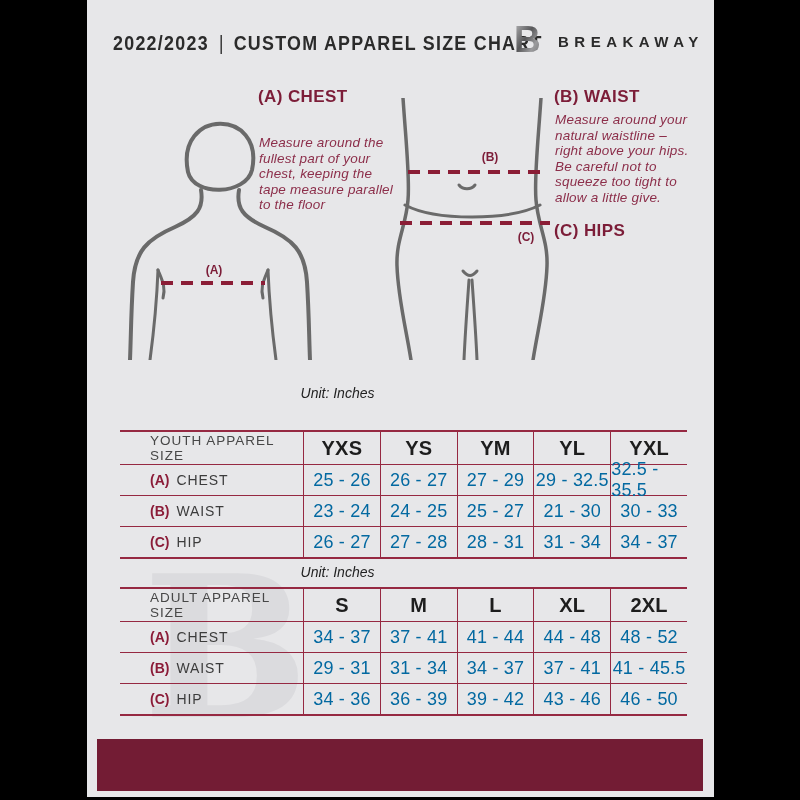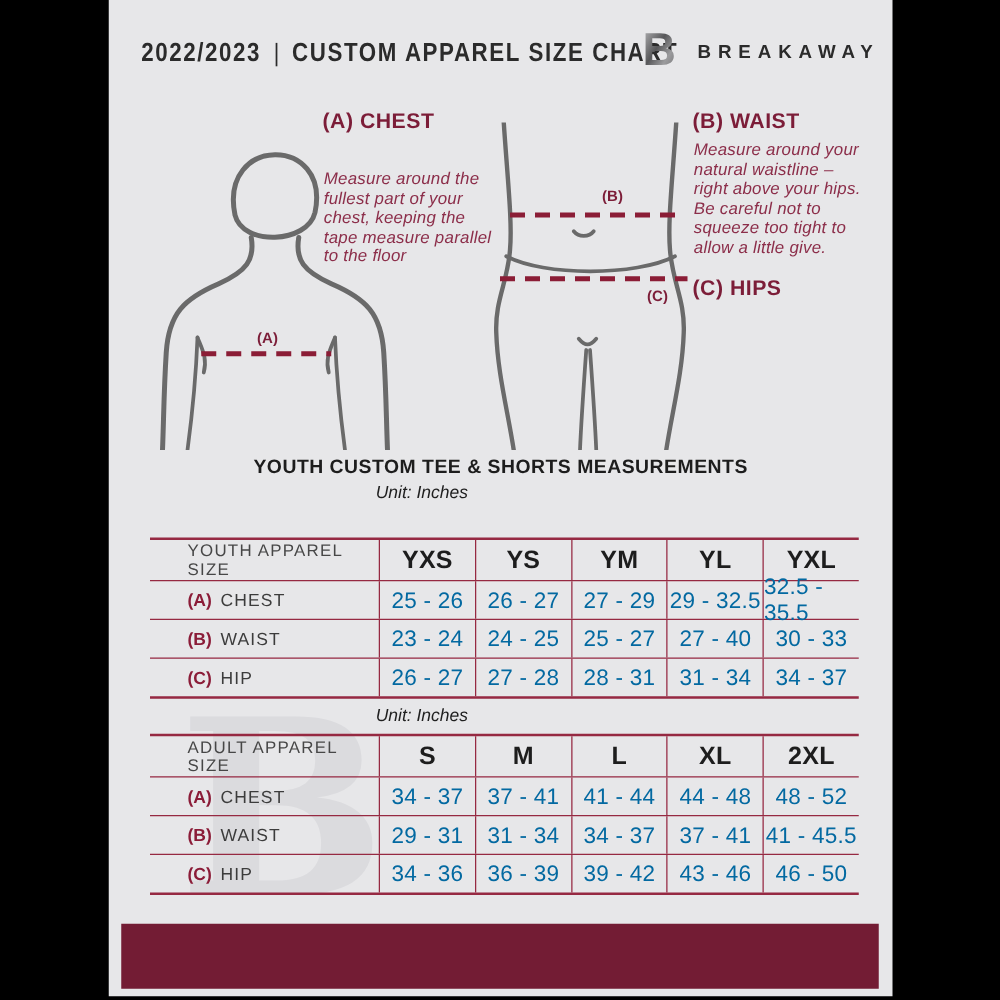--- a/index.html
+++ b/index.html
@@ -150,21 +150,20 @@
   <div class="abs m-heading" style="left:467px;top:87px;">(B) WAIST</div>
   <div class="abs m-desc" style="left:468px;top:112px;width:155px;">Measure around your
 natural waistline –
 right above your hips.
 Be careful not to
 squeeze too tight to
 allow a little give.</div>
 
   <div class="abs m-heading" style="left:467px;top:221px;">(C) HIPS</div>
 
-  <div class="abs tbl-title" style="top:365px;">YOUTH CUSTOM TEE &amp; SHORTS MEASUREMENTS</div>
   <div class="abs tbl-unit" style="top:385px;">Unit: Inches</div>
   <div class="abs size-table" style="top:430px;">
     <div class="t-row t-head">
       <div class="t-cell t-label">YOUTH APPAREL SIZE</div>
       <div class="t-cell">YXS</div>
       <div class="t-cell">YS</div>
       <div class="t-cell">YM</div>
       <div class="t-cell">YL</div>
       <div class="t-cell">YXL</div>
     </div>
@@ -180,21 +179,21 @@
       <div class="t-cell">32.5 - 35.5</div>
     </div>
     <div class="t-row">
       <div class="t-cell t-label">
           <span class="row-prefix">(B)</span>
           <span>WAIST</span>
         </div>
       <div class="t-cell">23 - 24</div>
       <div class="t-cell">24 - 25</div>
       <div class="t-cell">25 - 27</div>
-      <div class="t-cell">27 - 40</div>
+      <div class="t-cell">21 - 30</div>
       <div class="t-cell">30 - 33</div>
     </div>
     <div class="t-row">
       <div class="t-cell t-label">
           <span class="row-prefix">(C)</span>
           <span>HIP</span>
         </div>
       <div class="t-cell">26 - 27</div>
       <div class="t-cell">27 - 28</div>
       <div class="t-cell">28 - 31</div>

